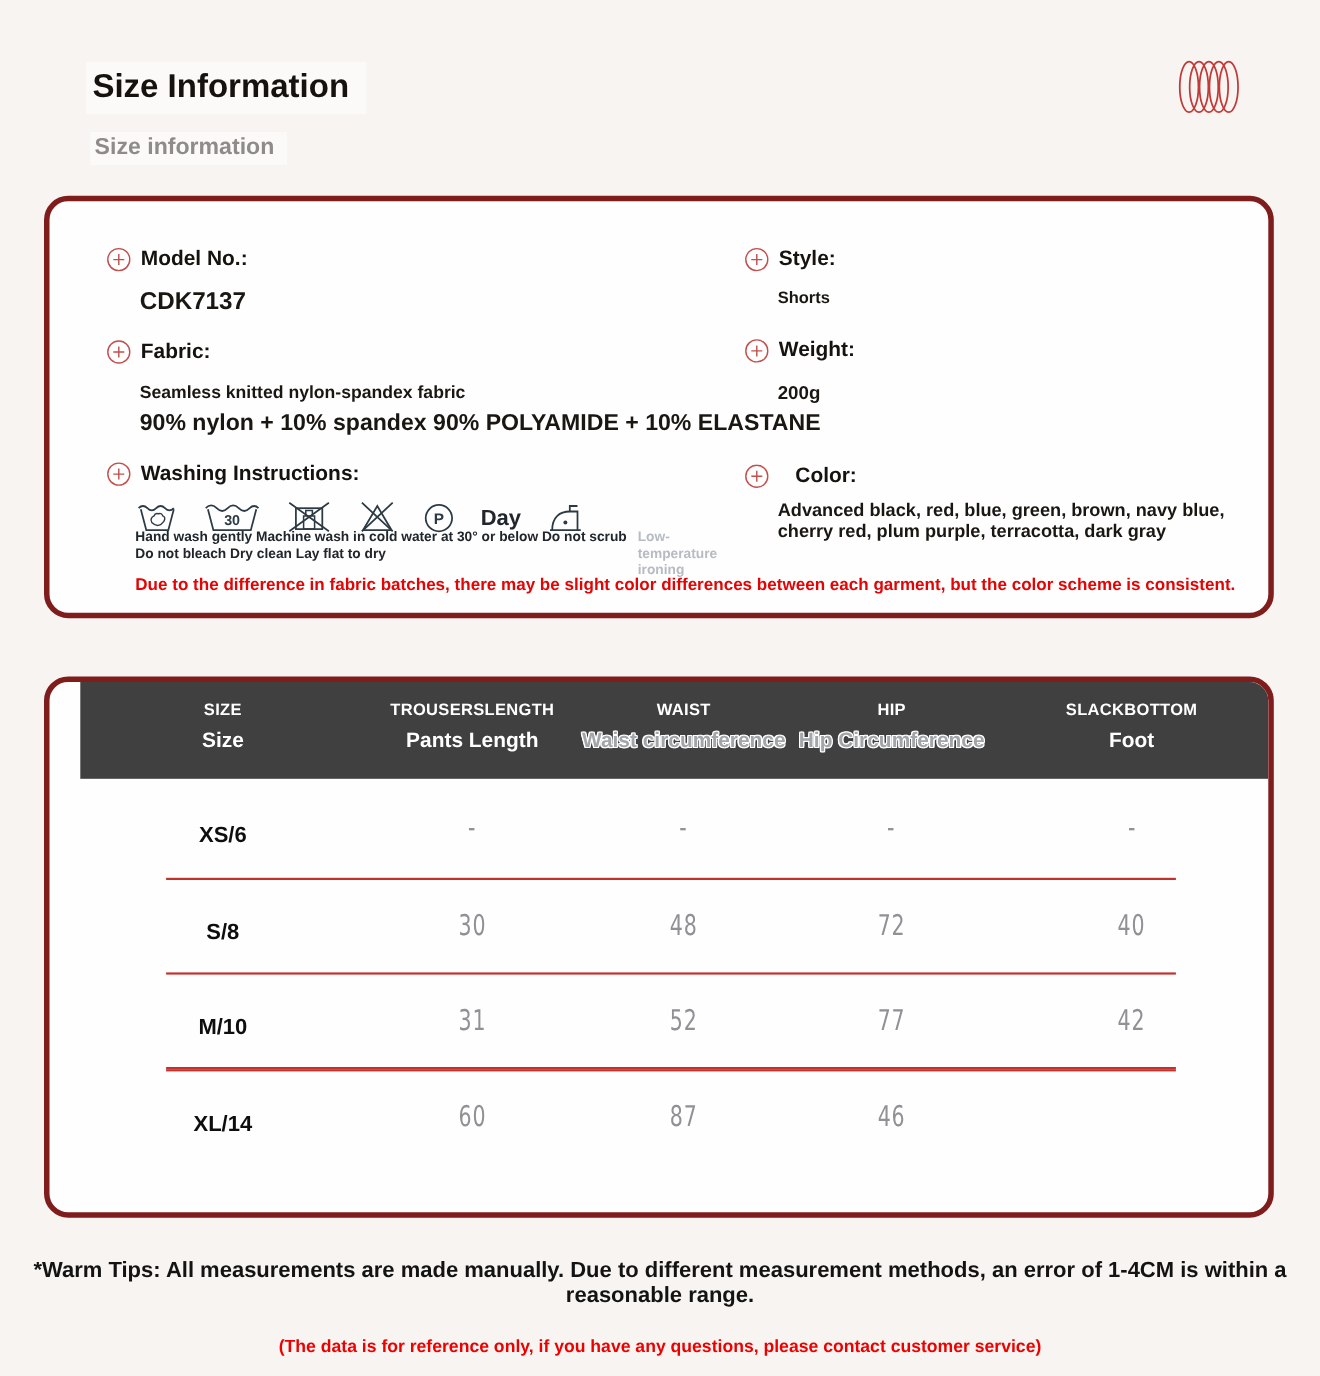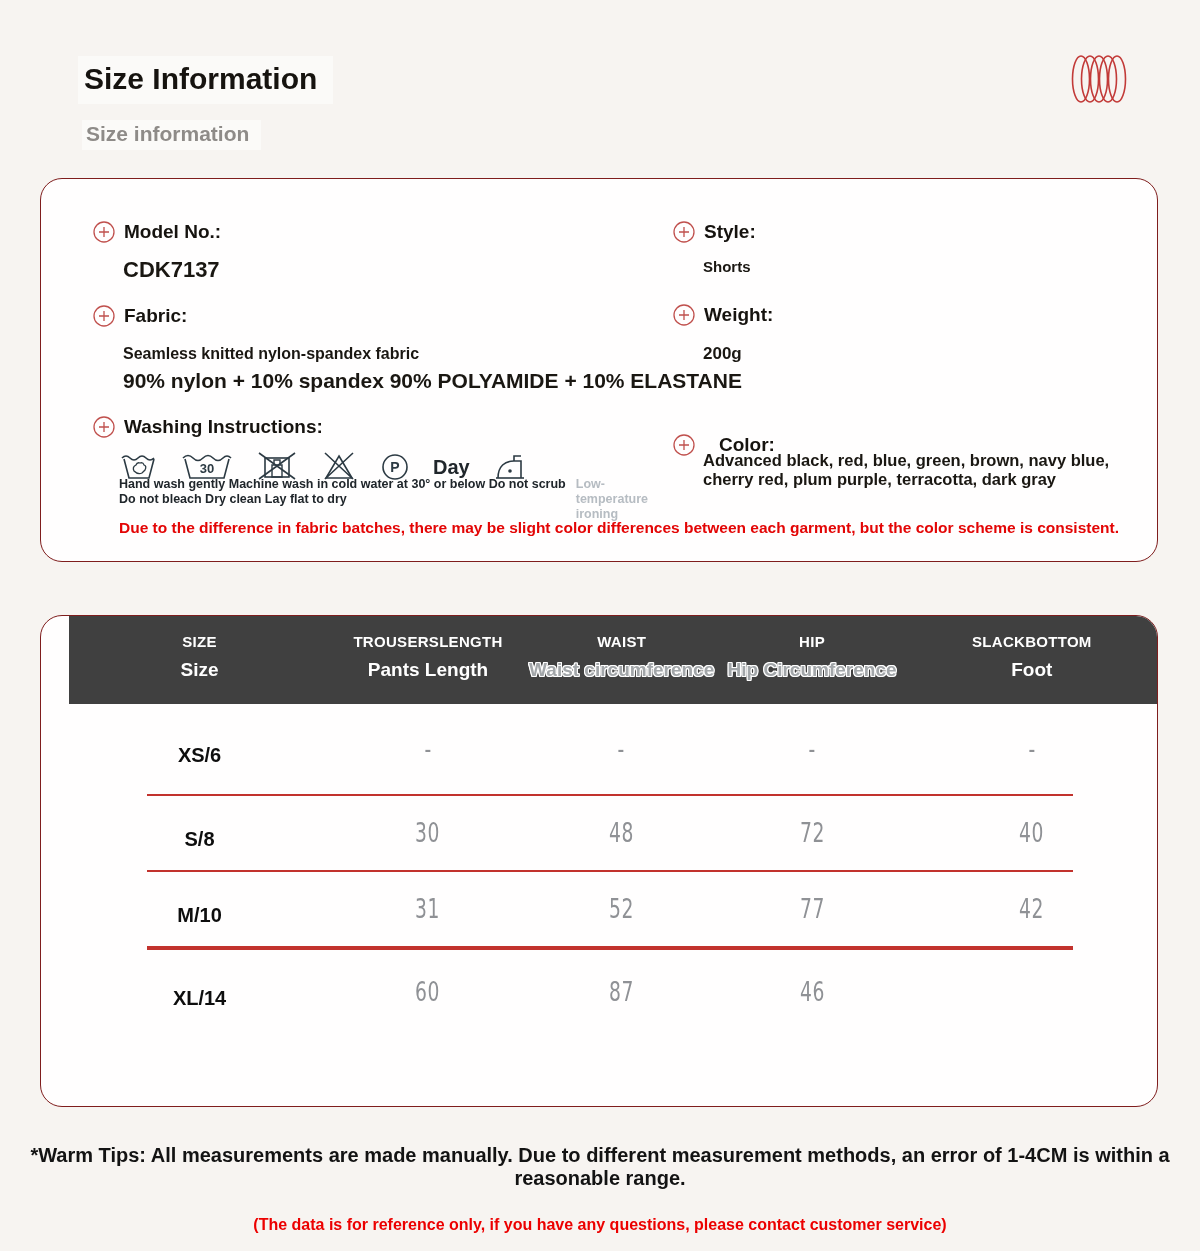--- a/index.html
+++ b/index.html
@@ -19,21 +19,21 @@
   }
   .page-subtitle {
     position:absolute; left:82px; top:120px;
     font-size:21px; font-weight:bold; color:#8e8b88;
     background:#fbfaf8; padding:2px 12px 4px 4px;
   }
   .brand-logo { position:absolute; left:1070px; top:52px; }
   
   .card {
     position:absolute; left:40px; width:1118px;
-    background:#fffefe; border:1px solid #7f1d1d; border-radius:22px;padding-left:28px;
+    background:#fffefe; border:5px solid #7f1d1d; border-radius:22px;padding-left:28px;
   }
   .info-card { top:178px; height:384px; }
   .field-label {
     position:absolute; display:flex; align-items:center; gap:9px;
     font-size:19px; font-weight:bold; color:#16130f; white-space:nowrap;
   }
   .plus-icon { flex:0 0 auto; width:22px; height:22px; }
   .f-val { position:absolute; font-weight:bold; color:#1a1712; white-space:nowrap; }
   .col-left  { left:52px; }
   .col-left2 { left:82px; }
@@ -42,21 +42,21 @@
   .model-label { top:42px; }
   .model-value { top:78px;  font-size:22px; }
   .fabric-label{ top:126px; }
   .fabric-l1   { top:166px; font-size:16px; }
   .fabric-l2   { top:190px; font-size:21px; }
   .wash-label  { top:237px; }
   .style-label { top:42px; }
   .style-value { top:79px;  font-size:15px; }
   .weight-label{ top:125px; }
   .weight-value{ top:165px; font-size:17px; }
-  .color-label { top:255px;gap:24px; }
+  .color-label { top:239px;gap:24px; }
   .color-value {
     position:absolute; left:662px; top:272px; width:452px;
     font-size:16.5px; font-weight:bold; line-height:19px; color:#1a1712;
   }
   
   .wash-icons {
     position:absolute; left:80px; top:266px;
     display:flex; align-items:flex-end; gap:24px; height:36px;
   }
   .wash-icons svg { display:block; }
@@ -81,21 +81,21 @@
   .h-cell { text-align:center; color:#ffffff; }
   .h-en  { font-size:15px; font-weight:bold; letter-spacing:.3px; line-height:22px; }
   .h-sub { font-size:19px; font-weight:bold; line-height:34px; }
   .h-sub.overlay {
     color:#a2a6a9;
     text-shadow:-1px -1px 0 #fff,1px -1px 0 #fff,-1px 1px 0 #fff,1px 1px 0 #fff,
                 0 -1px 0 #fff,0 1px 0 #fff,-1px 0 0 #fff,1px 0 0 #fff;
   }
   .t-row {
     display:grid; grid-template-columns:24% 18% 17.6% 17.4% 23%;
-    align-items:center; height:74px;
+    align-items:center; height:84px;
   }
   .t-row.first { height:90px; }
   .t-row.last  { height:83px; }
   .sep { height:2px; background:#c2322d; margin:0 84px 0 78px; }
   .size-cell { text-align:center; font-size:20px; font-weight:bold; color:#0e0e0e;margin-top:13px; }
   .val-cell  { text-align:center; font-size:26px; color:#8f9195; font-family:"DejaVu Sans",sans-serif; }
   .val-cell span { display:inline-block; transform:scaleX(.72); letter-spacing:1px; }
   
   .warm-tips {
     position:absolute; top:1144px; left:0; width:100%;

